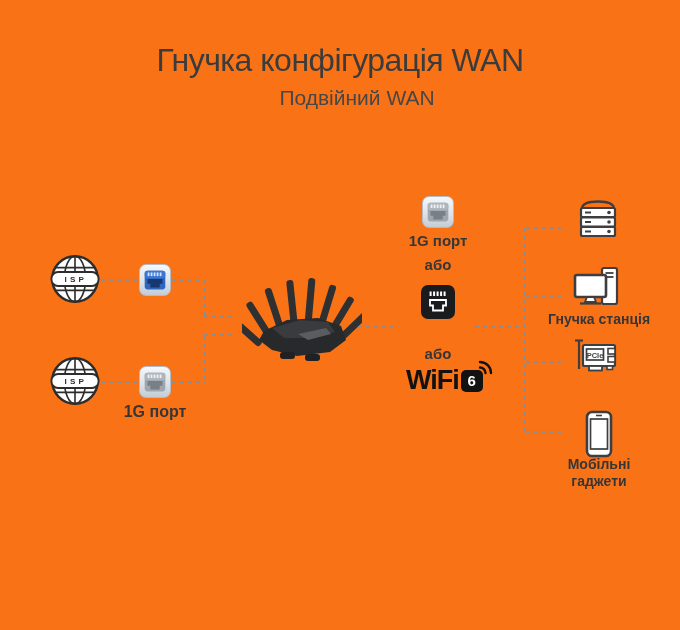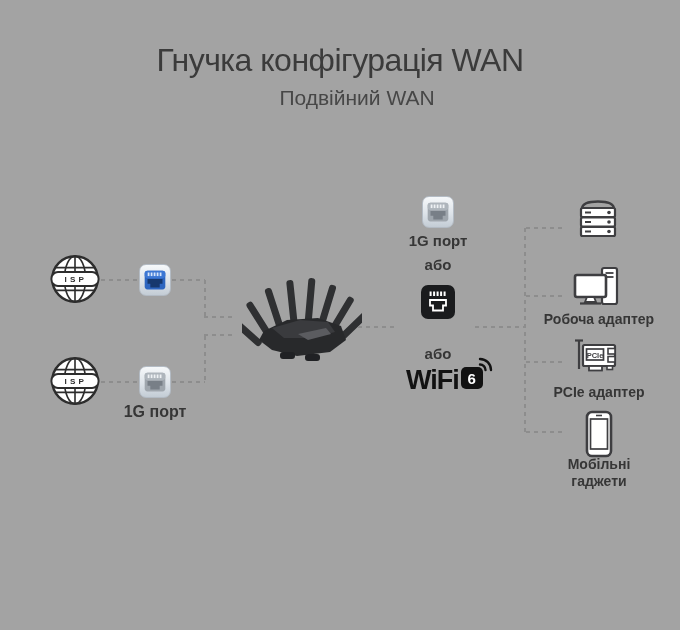--- a/index.html
+++ b/index.html
@@ -1,17 +1,17 @@
 <!DOCTYPE html>
 <html><head>
 <meta charset="utf-8">
 <style>
   html,body{margin:0;padding:0;background:#ffffff;}
   body{font-family:"Liberation Sans","DejaVu Sans",sans-serif;}
-  .canvas{position:relative;width:680px;height:630px;background:#a3a3a3;overflow:hidden;text-decoration:underline;}
+  .canvas{position:relative;width:680px;height:630px;background:#f97316;overflow:hidden;text-decoration:underline;}
 
   .title{position:absolute;left:0;top:42px;width:680px;text-align:center;
          font-size:32px;font-weight:normal;color:#3b3b3b;letter-spacing:-0.5px;margin:0;}
   .subtitle{position:absolute;left:0;top:86px;width:680px;text-align:center;
          font-size:21px;font-weight:normal;color:#474747;margin:0;padding-left:17px;}
 
   .abs{position:absolute;}
   .lbl{position:absolute;text-align:center;font-weight:bold;color:#363636;}
 
   
@@ -20,21 +20,21 @@
   .vdash{position:absolute;width:2px;
          background:repeating-linear-gradient(180deg,#8d8d8d 0 4px,transparent 4px 8px);}
 
   
   .port{position:absolute;border-radius:7px;}
   .port.light{background:linear-gradient(180deg,#f6f8fa 0%,#dde3e9 55%,#c3ccd5 100%);
               border:1px solid #b3bbc4;box-sizing:border-box;}
   .port svg{display:block;}
 
   
-  .wifi{position:absolute;display:flex;align-items:flex-start;color:#121212;}
+  .wifi{position:absolute;display:flex;align-items:center;color:#121212;}
   .wifi-text{font-size:27px;font-weight:bold;letter-spacing:-1px;line-height:1;}
   .wifi-box{position:relative;width:22px;height:22px;margin-left:2px;background:#121212;
             border-radius:5px;color:#fff;font-size:15px;font-weight:bold;
             display:inline-flex;align-items:center;justify-content:center;}
   .wifi-arcs{position:absolute;top:-12px;right:-12px;}
 
   .devlbl{line-height:1.18;text-align:center;}
 </style>
 </head>
 <body>
@@ -180,34 +180,33 @@
   </svg>
 
   <svg class="abs" style="left:573px;top:266px" width="50" height="44" viewBox="0 0 50 44">
     <rect x="29" y="2" width="15" height="36" rx="2" fill="#fff" stroke="#3e3e41" stroke-width="2.2"></rect>
     <line x1="32.5" y1="7" x2="40.5" y2="7" stroke="#3e3e41" stroke-width="1.8"></line>
     <line x1="32.5" y1="11" x2="40.5" y2="11" stroke="#3e3e41" stroke-width="1.8"></line>
     <rect x="2" y="9" width="31" height="22" rx="2" fill="#fff" stroke="#3e3e41" stroke-width="2.6"></rect>
     <polygon points="14,31 21,31 23,36 12,36" fill="#fff" stroke="#3e3e41" stroke-width="1.8"></polygon>
     <line x1="7" y1="37.5" x2="28" y2="37.5" stroke="#3e3e41" stroke-width="2.2"></line>
   </svg>
-  <div class="lbl" style="left:539px;top:311px;width:120px;font-size:14px">Робоча адаптер</div>
+  <div class="lbl" style="left:539px;top:311px;width:120px;font-size:14px">Гнучка станція</div>
 
   <svg class="abs" style="left:572px;top:338px" width="52" height="42" viewBox="0 0 52 42">
     <line x1="7" y1="2" x2="7" y2="31" stroke="#3e3e41" stroke-width="2.2"></line>
     <line x1="3" y1="2.5" x2="11" y2="2.5" stroke="#3e3e41" stroke-width="2.2"></line>
     <rect x="11" y="7" width="32" height="21" rx="1.5" fill="#fff" stroke="#3e3e41" stroke-width="2.2"></rect>
     <rect x="14.5" y="11" width="17" height="11" fill="#fff" stroke="#3e3e41" stroke-width="1.7"></rect>
     <text x="23" y="19.5" text-anchor="middle" font-size="7.5" font-weight="bold" fill="#3e3e41">PCIe</text>
     <rect x="36" y="10.5" width="7" height="5.5" fill="#fff" stroke="#3e3e41" stroke-width="1.6"></rect>
     <rect x="36" y="18.5" width="7" height="5.5" fill="#fff" stroke="#3e3e41" stroke-width="1.6"></rect>
     <rect x="17" y="28" width="13" height="4.5" fill="#fff" stroke="#3e3e41" stroke-width="1.8"></rect>
     <rect x="35" y="28" width="5.5" height="3.5" fill="#fff" stroke="#3e3e41" stroke-width="1.6"></rect>
   </svg>
-  <div class="lbl" style="left:539px;top:384px;width:120px;font-size:14px">PCIe адаптер</div>
 
   <svg class="abs" style="left:583px;top:410px" width="32" height="48" viewBox="0 0 32 48">
     <rect x="4" y="2" width="24" height="44" rx="5" fill="#fff" stroke="#3e3e41" stroke-width="2.6"></rect>
     <rect x="7.5" y="9" width="17" height="30" fill="#fff" stroke="#3e3e41" stroke-width="1.7"></rect>
     <line x1="13" y1="5.5" x2="19" y2="5.5" stroke="#3e3e41" stroke-width="1.6"></line>
   </svg>
   <div class="lbl devlbl" style="left:559px;top:456px;width:80px;font-size:14px">Мобільні гаджети</div>
 
 </div>
 

